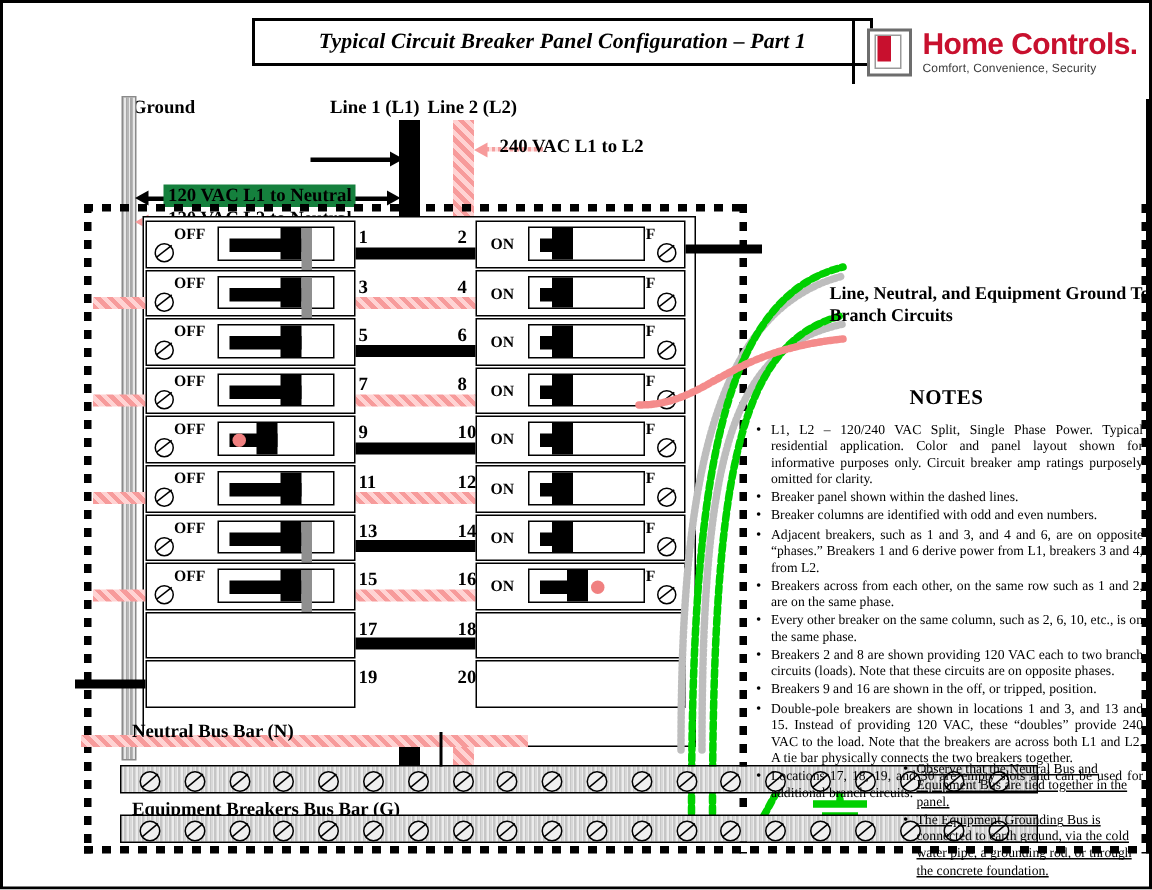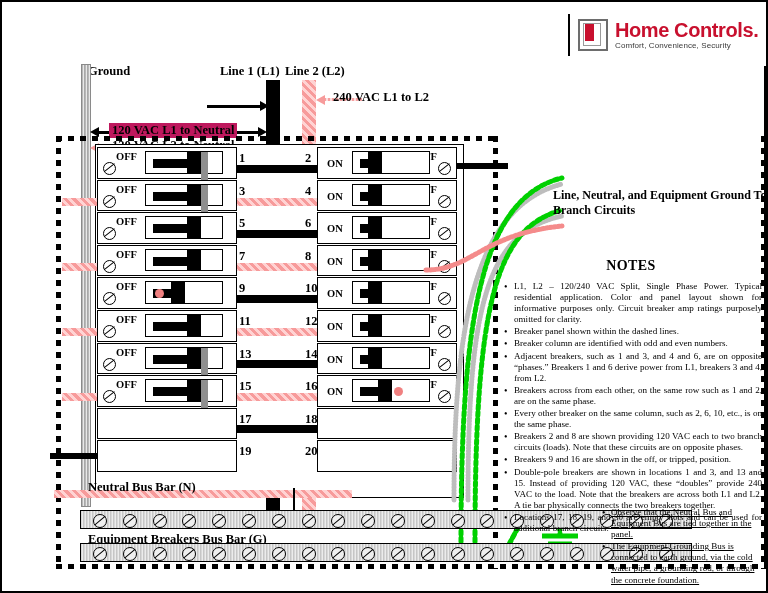--- a/index.html
+++ b/index.html
@@ -65,20 +65,23 @@
   .sub-notes li:before{content:"\2022";position:absolute;left:-9px;top:0;font-size:10px;}
   .vrule{position:absolute;left:762px;top:64px;width:2px;height:500px;background:#000;}
   .brnch-lbl{position:absolute;left:551px;top:186px;width:215px;font-weight:bold;font-size:12px;line-height:15px;}
   svg.overlay{position:absolute;left:0;top:0;width:768px;height:593px;pointer-events:none;}
 </style>
 </head>
 <body>
 
 <div id="root">
 
+  <div class="title-box">
+    <span>Typical Circuit Breaker Panel Configuration – Part 1</span>
+  </div>
 
   <div class="logo-box">
     <div class="logo-mark"></div>
     <div class="logo-txt">
       <div class="logo-name"><span>Home Controls</span><span class="dot">.</span></div>
       <div class="logo-tag">Comfort, Convenience, Security</div>
     </div>
   </div>
 
   <div class="lbl" style="left:86px;top:62px;">Ground</div>
@@ -96,21 +99,21 @@
   <div class="arrow-line-pk" style="left:322px;top:96px;width:38px;"></div>
   <div class="arrow-head-pk" style="left:314px;top:92.5px;"></div>
   <div class="lbl" style="left:331px;top:88px;">240 VAC L1 to L2</div>
 
   <div class="arrow-line" style="left:205px;top:103px;width:55px;"></div>
   <div class="arrow-head-r" style="left:258px;top:99px;"></div>
 
   <div class="arrow-line" style="left:96px;top:129px;width:162px;"></div>
   <div class="arrow-head-l" style="left:88px;top:125px;"></div>
   <div class="arrow-head-r" style="left:256px;top:125px;"></div>
-  <div class="lbl" style="left:107px;top:121px;background:#be185d;padding:0 3px;">120 VAC L1 to Neutral</div>
+  <div class="lbl" style="left:107px;top:121px;background:#15803d;padding:0 3px;">120 VAC L1 to Neutral</div>
 
   <div class="arrow-line-pk" style="left:96px;top:144px;width:206px;"></div>
   <div class="arrow-head-pk" style="left:88px;top:140.5px;"></div>
   <div class="lbl" style="left:107px;top:136px;background:#fff;padding:0 3px;">120 VAC L2 to Neutral</div>
 
   <div class="dash-h" style="left:54px;top:134px;width:442px;"></div>
   <div class="dash-v" style="left:54px;top:134px;height:433px;"></div>
   <div class="dash-v" style="left:491px;top:134px;height:433px;"></div>
   <div class="dash-h" style="left:54px;top:562px;width:710px;"></div>
   <div class="dash-v" style="left:759px;top:134px;height:433px;"></div>
@@ -355,21 +358,21 @@
     </div>
 
   <div class="vrule"></div>
   <div class="brnch-lbl">Line, Neutral, and Equipment Ground To Branch Circuits</div>
 
   <div class="notes">
     <h3>NOTES</h3>
     <ul id="notes-list">
         <li>L1, L2 – 120/240 VAC Split, Single Phase Power.  Typical residential application.   Color and panel layout shown for informative purposes only. Circuit breaker amp ratings purposely omitted for clarity.</li>
         <li>Breaker panel shown within the dashed lines.</li>
-        <li>Breaker column are identified with odd and even numbers.</li>
+        <li>Breaker columns are identified with odd and even numbers.</li>
         <li>Adjacent breakers, such as 1 and 3, and 4 and 6, are on opposite “phases.” Breakers 1 and 6 derive power from L1, breakers 3 and 4, from L2.</li>
         <li>Breakers across from each other, on the same row such as 1 and 2, are on the same phase.</li>
         <li>Every other breaker on the same column, such as 2, 6, 10, etc., is on the same phase.</li>
         <li>Breakers 2 and 8 are shown providing 120 VAC each to two branch circuits (loads). Note that these circuits are on opposite phases.</li>
         <li>Breakers 9 and 16 are shown in the off, or tripped, position.</li>
         <li>Double-pole breakers are shown in locations 1 and 3, and 13 and 15.  Instead of providing 120 VAC, these “doubles” provide 240 VAC to the load. Note that the breakers are across both L1 and L2.  A tie bar physically connects the two breakers together.</li>
         <li>Locations 17, 18, 19, and 30 are empty slots and can be used for additional branch circuits.</li>
       </ul>
   </div>
 

